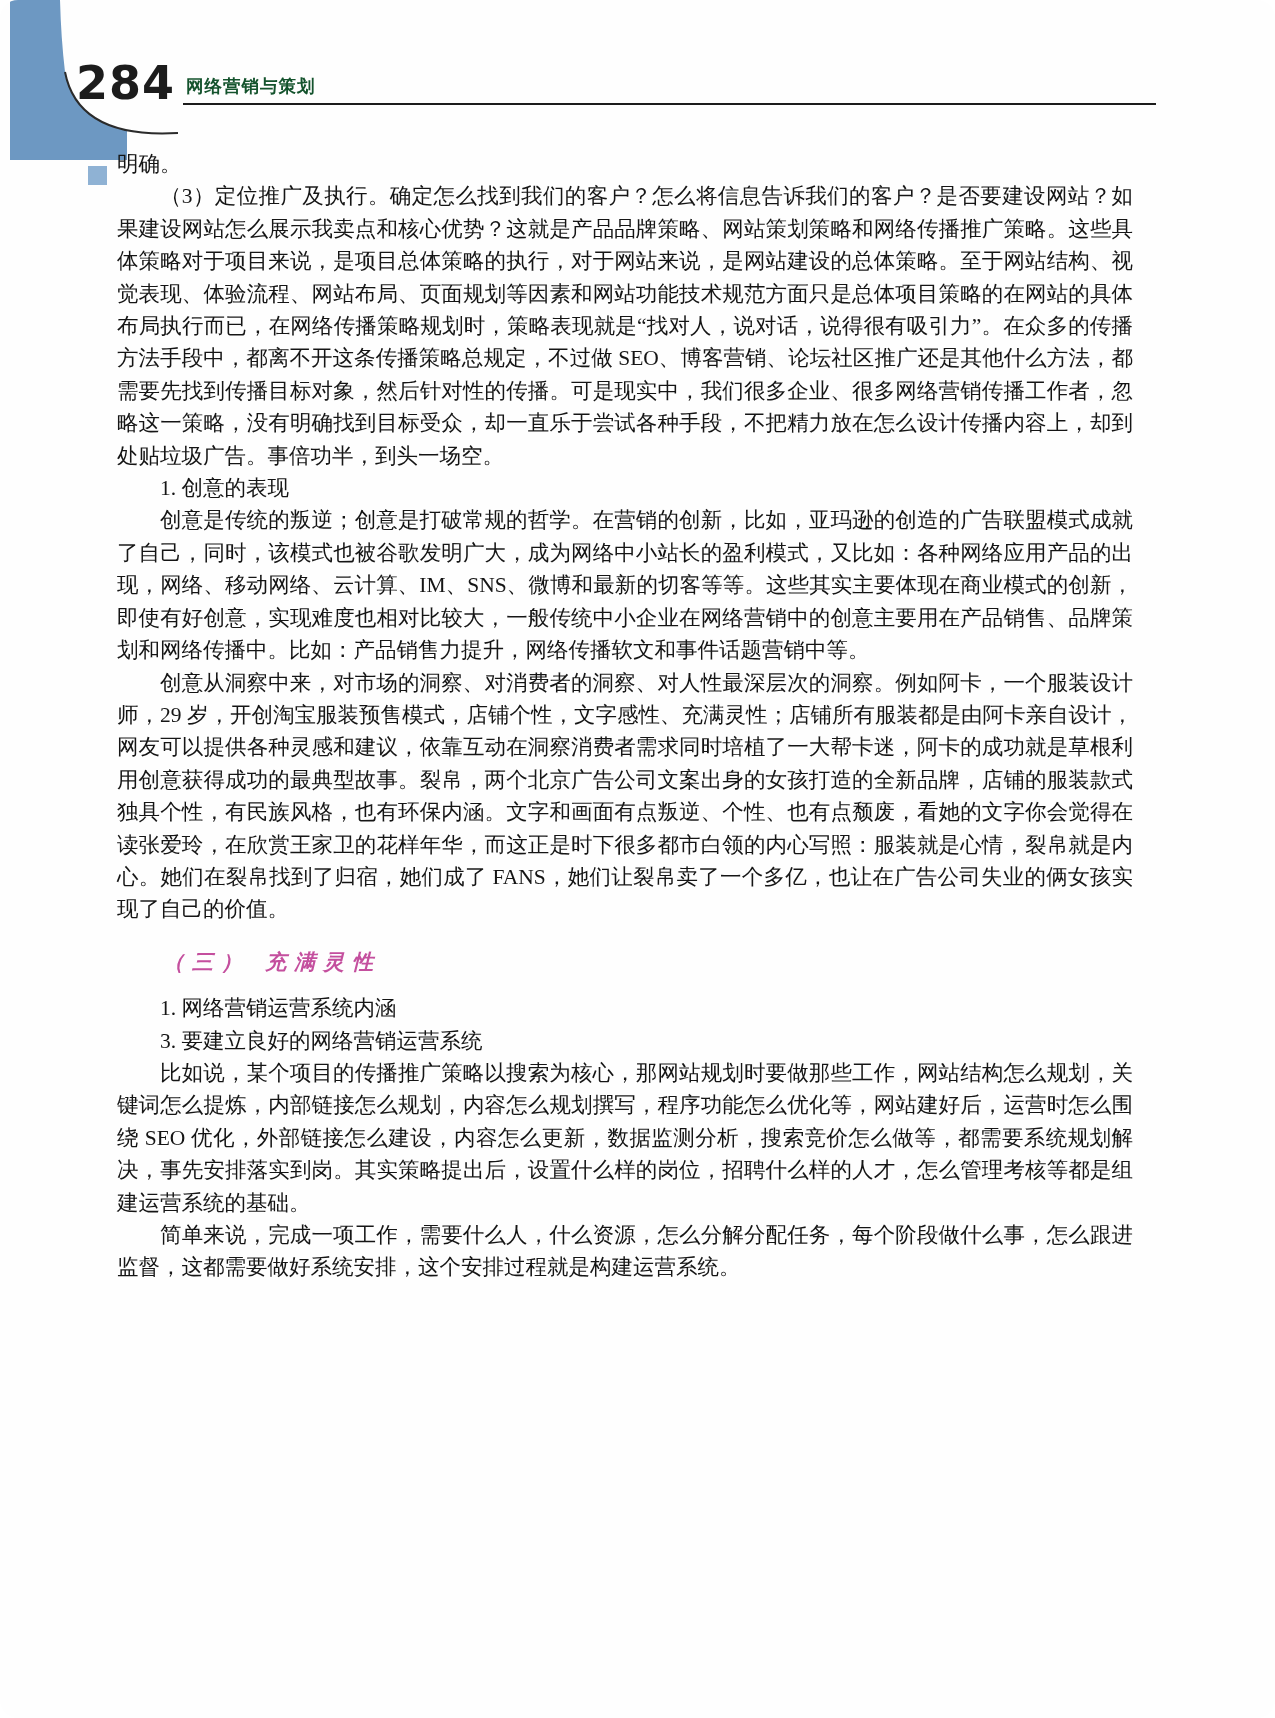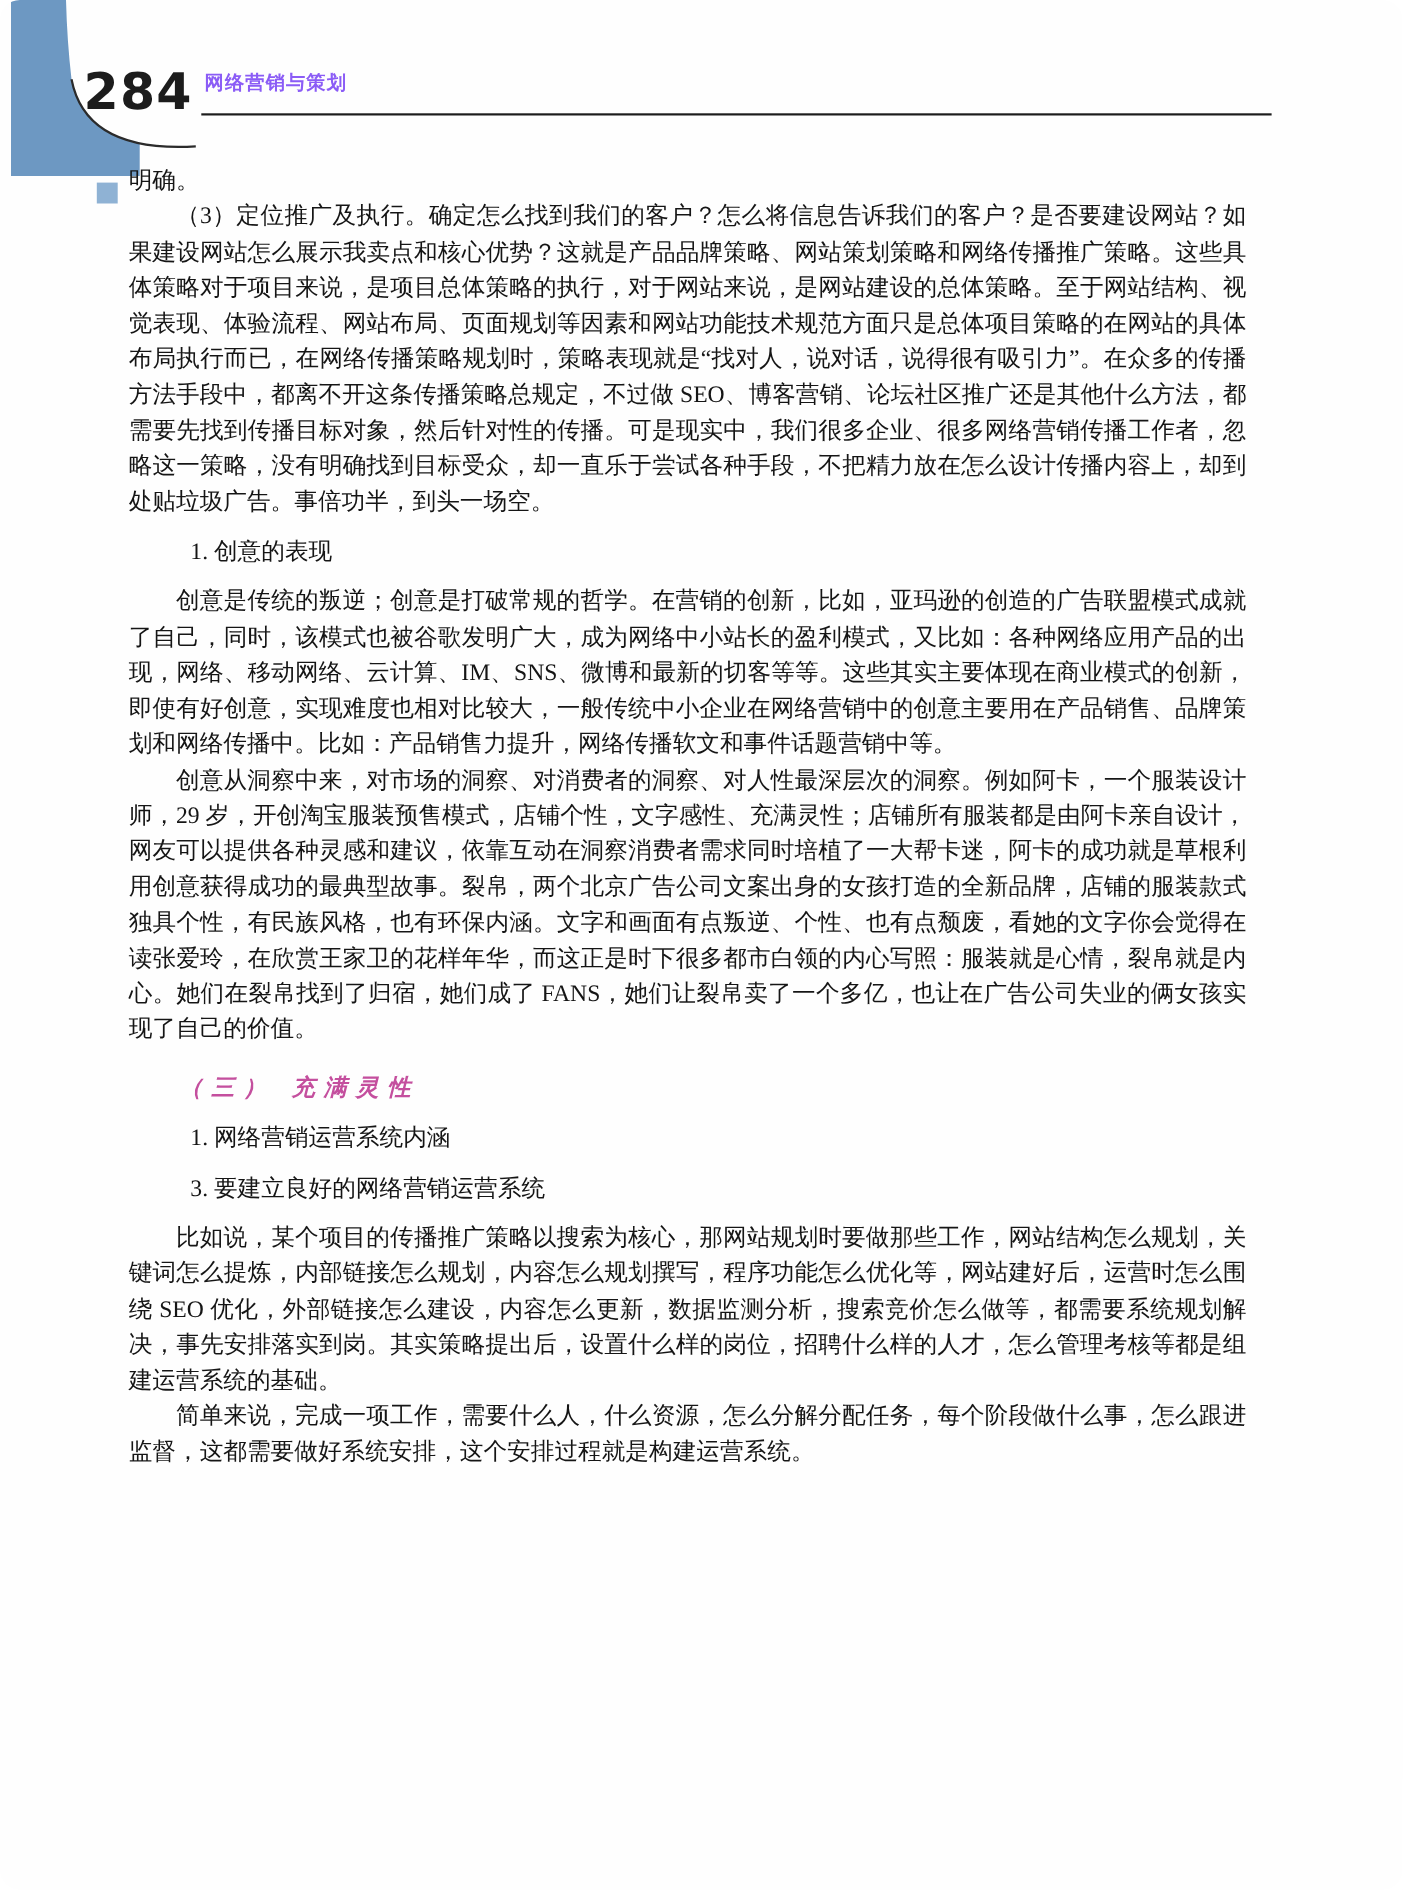--- a/index.html
+++ b/index.html
@@ -20,25 +20,25 @@
     top: 56px;
     font-family: "DejaVu Sans", "Liberation Sans", sans-serif;
     font-weight: bold;
     font-size: 46px;
     letter-spacing: 1px;
     color: #1c1c1c;
   }
   .running-header {
     position: absolute;
     left: 186px;
-    top: 63px;
+    top: 74px;
     font-family: "Liberation Sans", "DejaVu Sans", sans-serif;
     font-weight: bold;
     font-size: 17.5px;
-    color: #8b5cf6;
+    color: #14532d;
     letter-spacing: 1px;
   }
   .header-rule {
     position: absolute;
     left: 183px;
     top: 103px;
     width: 973px;
     height: 2px;
     background: #1c1c1c;
   }
@@ -46,21 +46,21 @@
     position: absolute;
     left: 117px;
     top: 148px;
     width: 1016px;
     font-size: 21.5px;
     line-height: 32.4px;
     text-align: justify;
   }
   .para { margin: 0; text-indent: 2em; }
   .para.first { text-indent: 0; }
-  .sub { margin: 13px; text-indent: 2em; }
+  .sub { margin: 0; text-indent: 2em; }
   .pink-heading {
     margin: 20px 0 14px 46px;
     font-size: 21px;
     font-weight: bold;
     font-style: italic;
     letter-spacing: 8px;
     color: #c44f9e;
     font-family: "DejaVu Serif", "Liberation Serif", serif;
   }
 </style>

